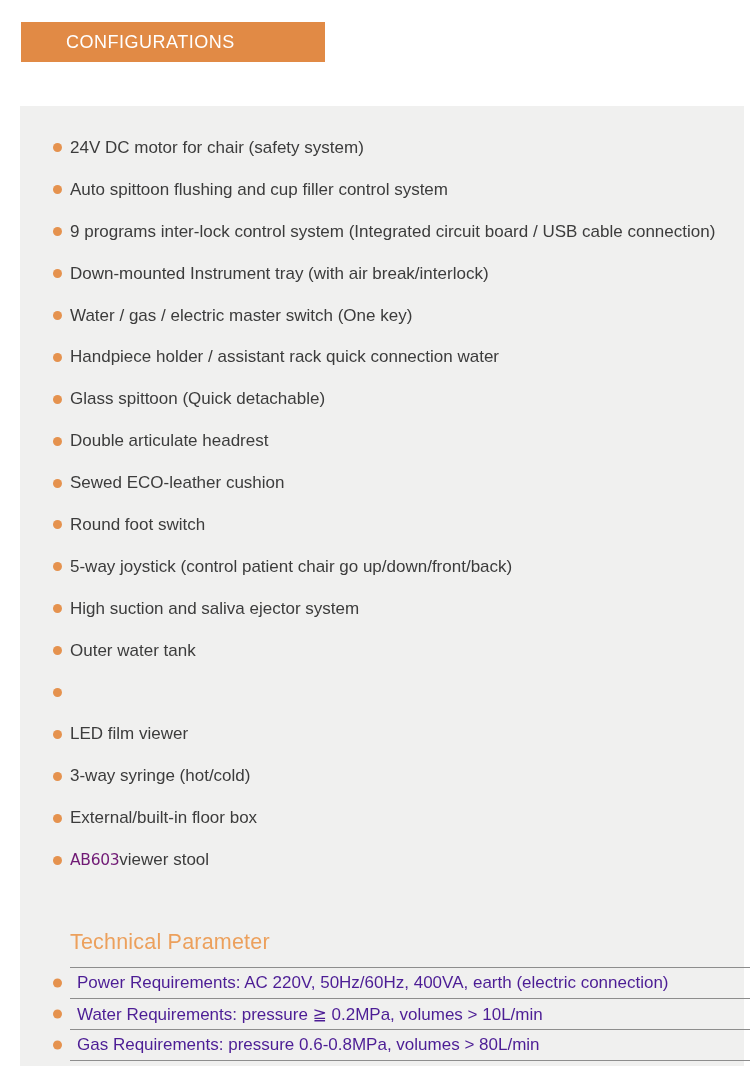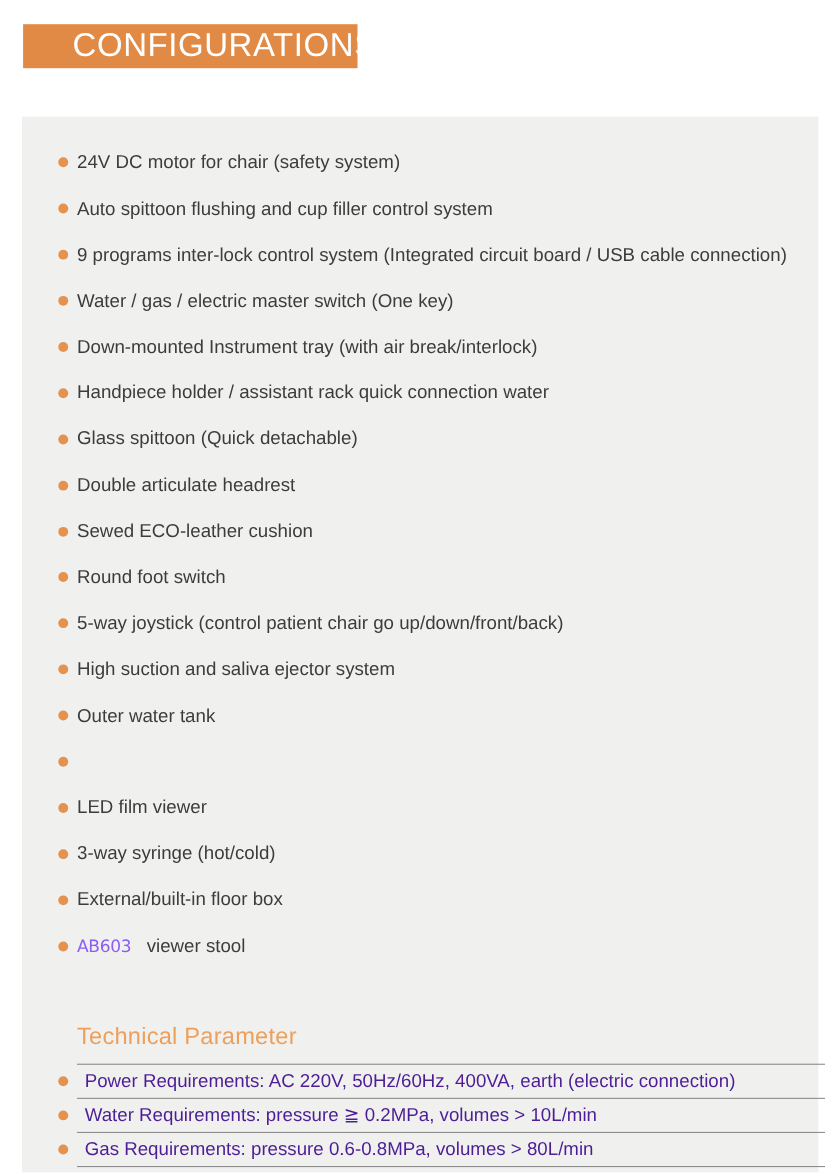--- a/index.html
+++ b/index.html
@@ -22,21 +22,21 @@
     width: 304px;
     height: 40px;
     background: #E18A45;
     box-sizing: border-box;
     padding-left: 45px;
     display: flex;
     align-items: center;
   }
   .banner .banner-text {
     color: #ffffff;
-    font-size: 30px;
+    font-size: 18px;
     letter-spacing: 0.5px;
     white-space: nowrap;
   }
   .card {
     position: absolute;
     left: 20px;
     top: 106px;
     width: 724px;
     height: 976px;
     background: #F0F0EF;
@@ -62,22 +62,22 @@
     margin-right: 8px;
   }
   .feature-text {
     font-size: 17px;
     color: #3C3C3C;
     white-space: nowrap;
   }
   .feature-model {
     font-family: "DejaVu Sans", sans-serif;
     font-size: 15.5px;
-    color: #8b5cf6;
-    margin-right: 14px;
+    color: #701a75;
+    margin-right: 0;
     letter-spacing: -0.3px;
   }
   h2.tech-heading {
     margin: 48px 0 0 17px;
     font-size: 21.5px;
     line-height: 26px;
     font-weight: 400;
     color: #ECA05C;
     letter-spacing: 0.2px;
   }
@@ -132,26 +132,26 @@
     <span class="feature-text">Auto spittoon flushing and cup filler control system</span>
   </li>
         <li>
     <span class="bullet"></span>
 
     <span class="feature-text">9 programs inter-lock control system (Integrated circuit board / USB cable connection)</span>
   </li>
         <li>
     <span class="bullet"></span>
 
+    <span class="feature-text">Down-mounted Instrument tray (with air break/interlock)</span>
+  </li>
+        <li>
+    <span class="bullet"></span>
+
     <span class="feature-text">Water / gas / electric master switch (One key)</span>
-  </li>
-        <li>
-    <span class="bullet"></span>
-
-    <span class="feature-text">Down-mounted Instrument tray (with air break/interlock)</span>
   </li>
         <li>
     <span class="bullet"></span>
 
     <span class="feature-text">Handpiece holder / assistant rack quick connection water</span>
   </li>
         <li>
     <span class="bullet"></span>
 
     <span class="feature-text">Glass spittoon (Quick detachable)</span>

